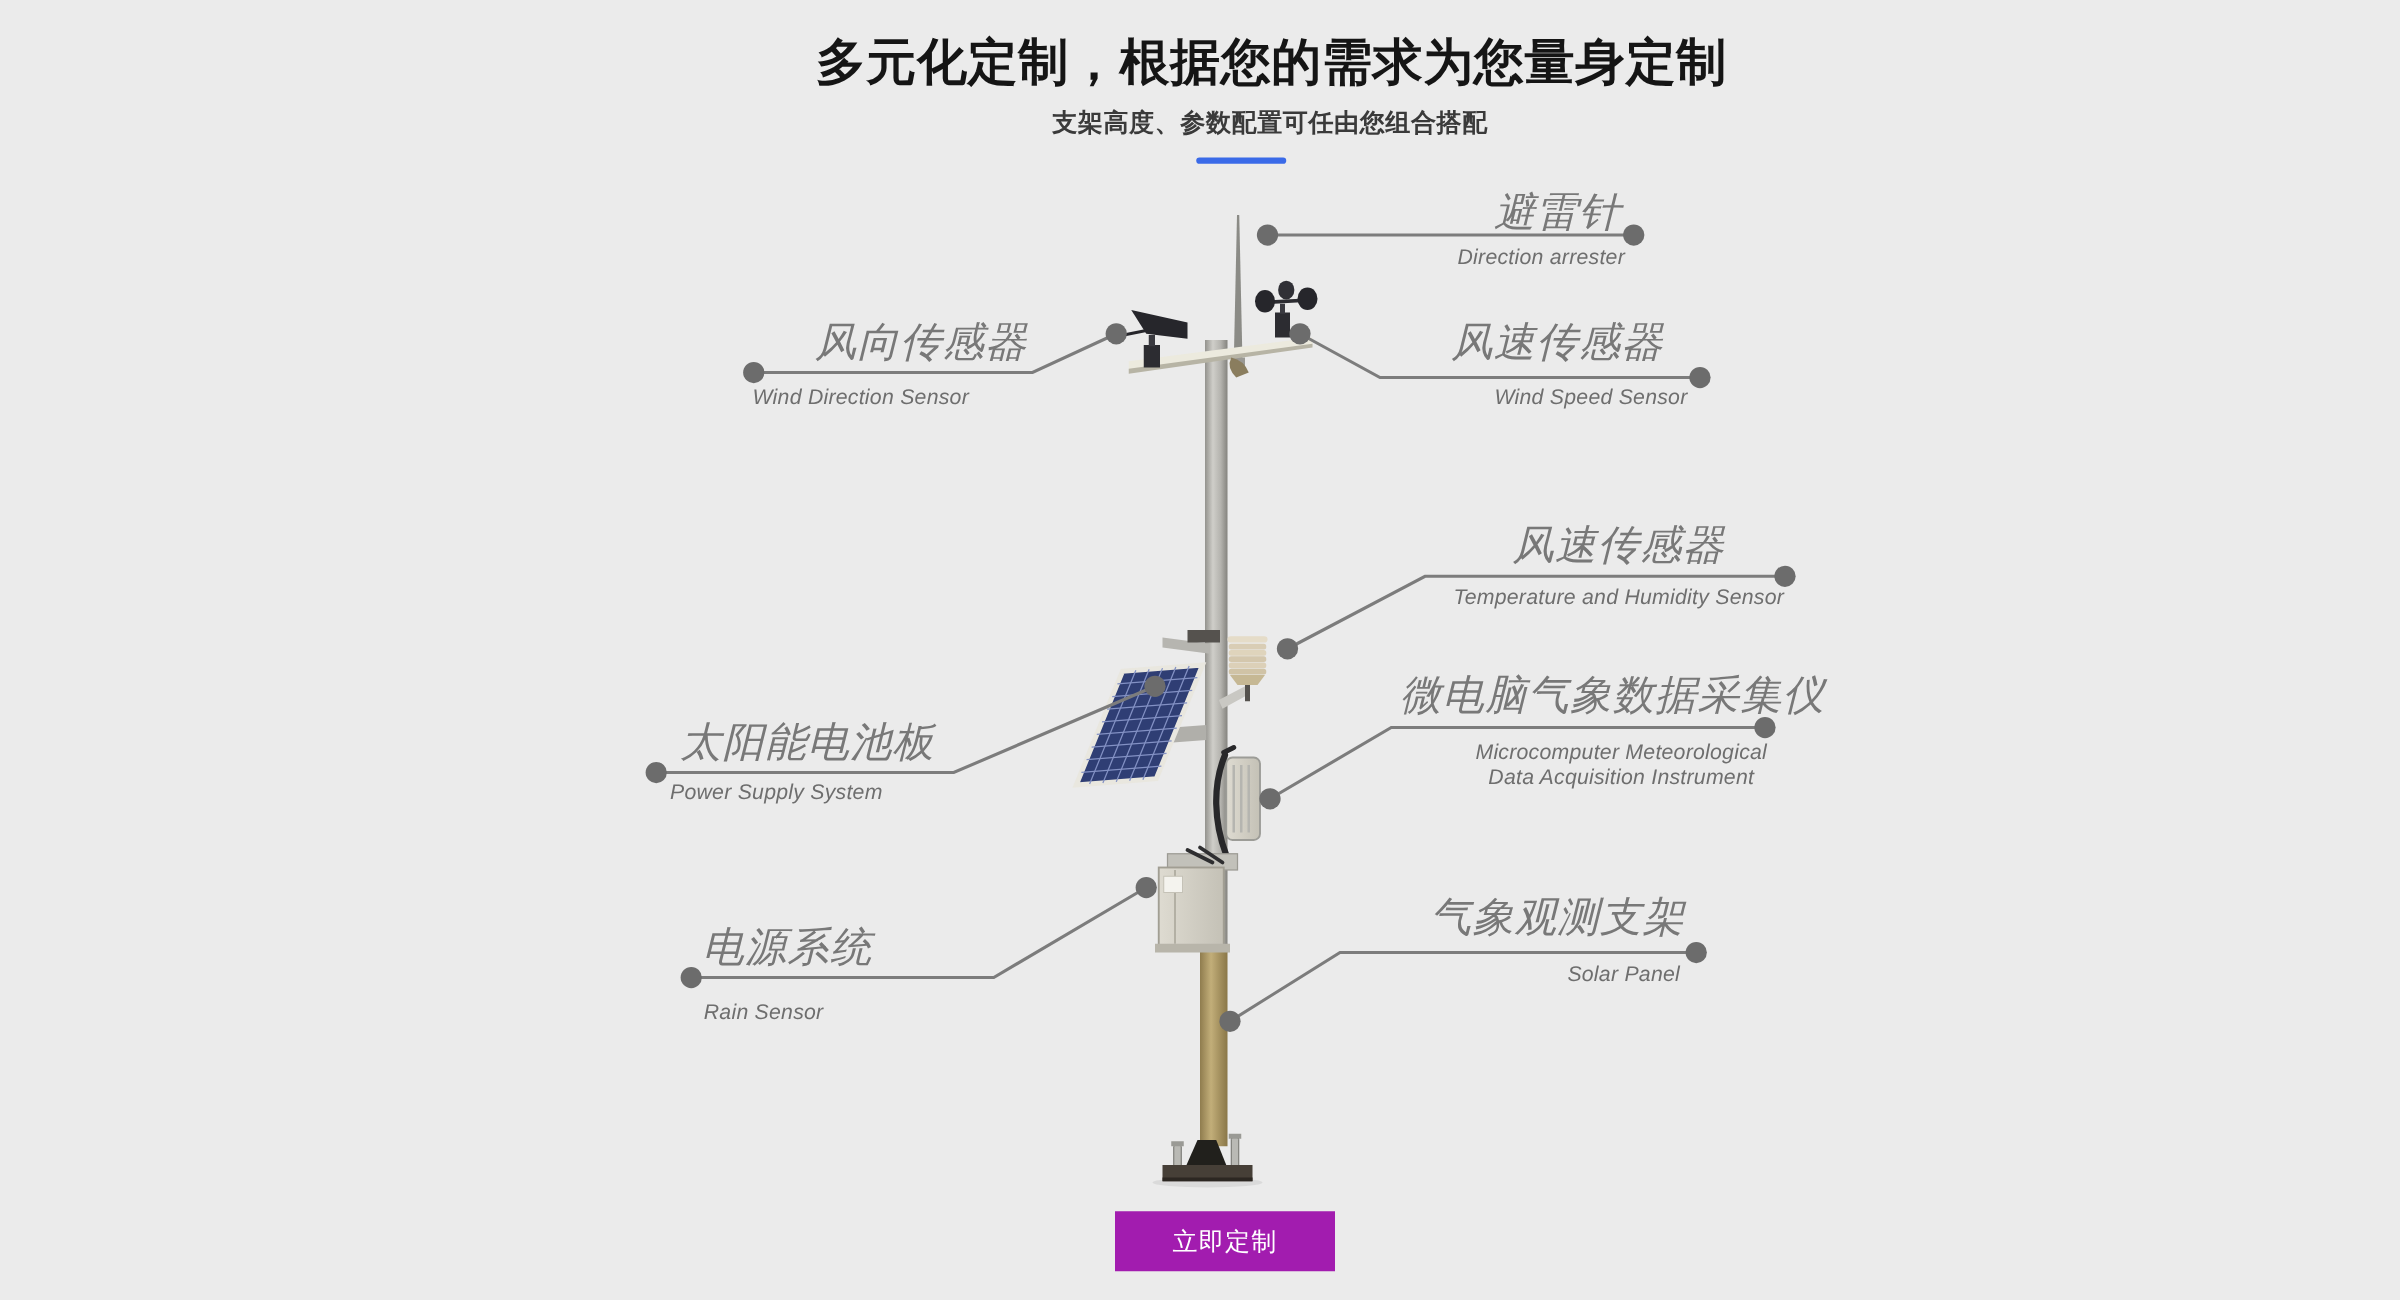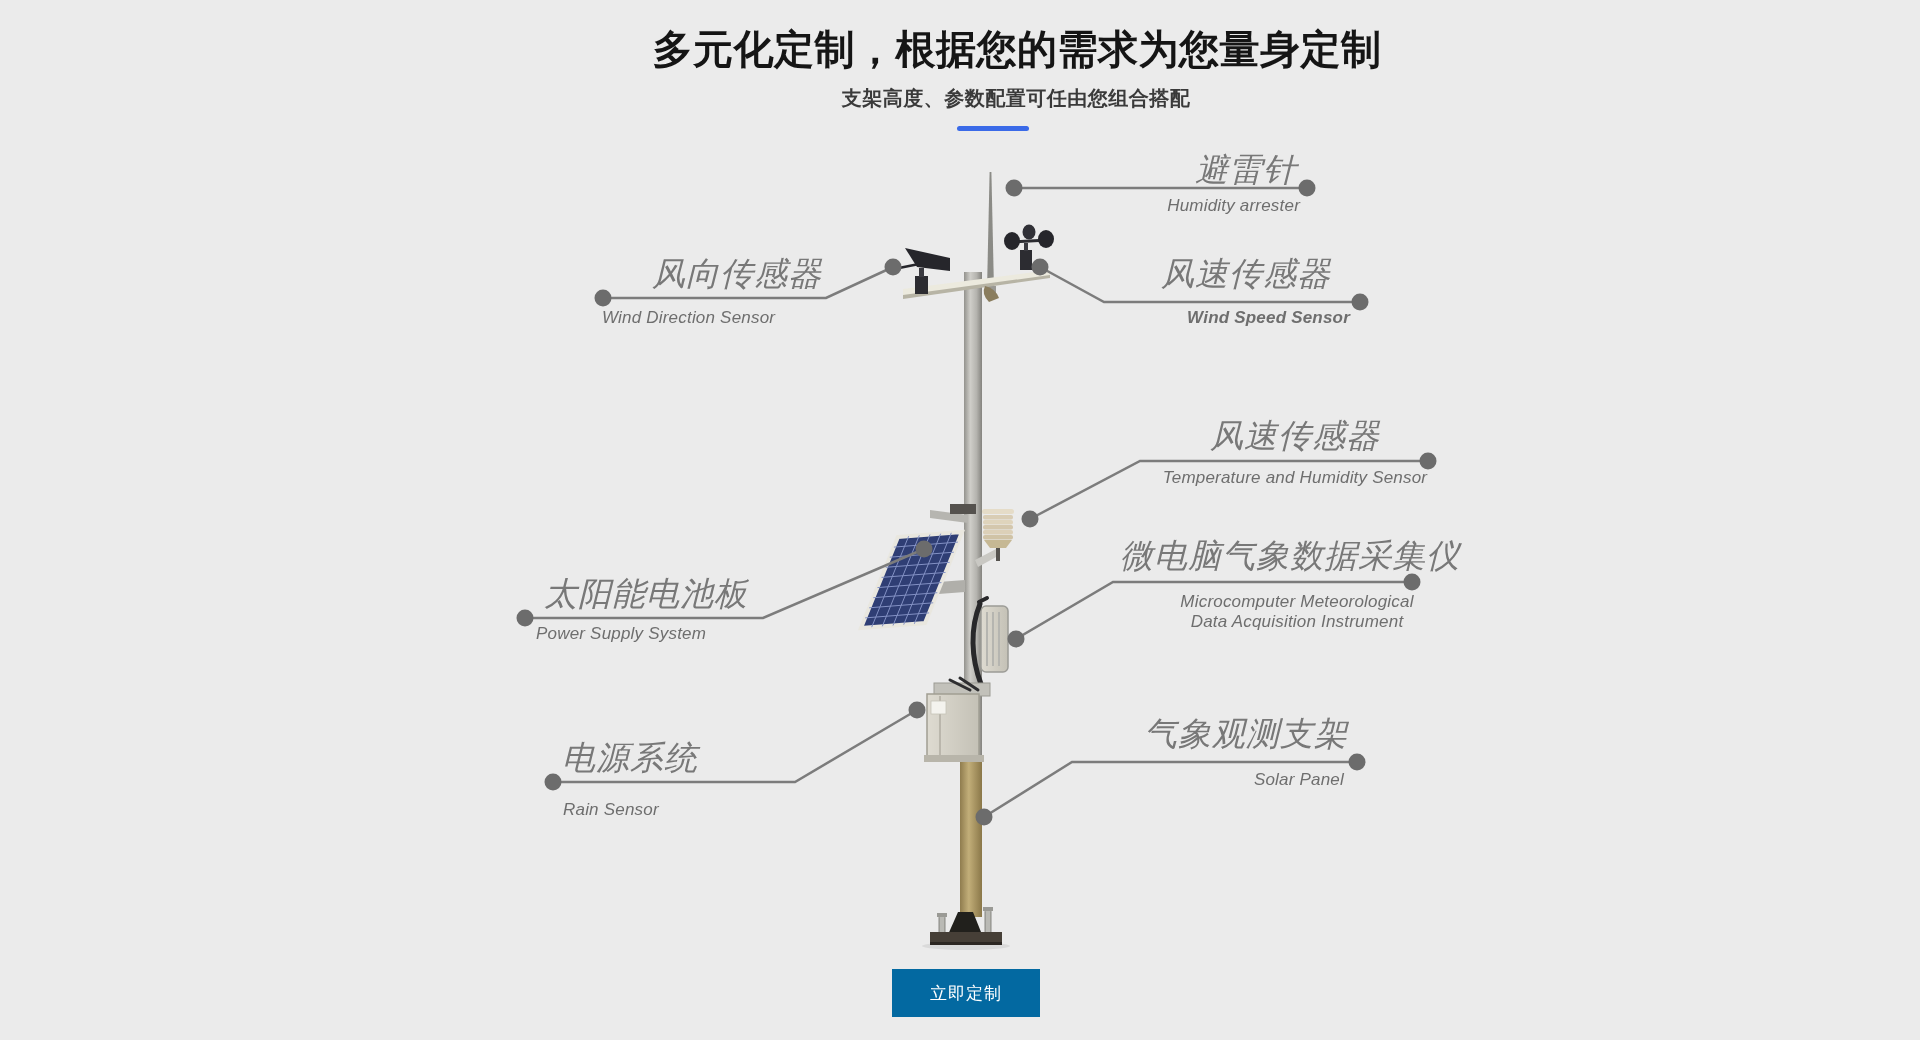--- a/index.html
+++ b/index.html
@@ -31,24 +31,24 @@
     white-space:nowrap;
   }
   .en-label {
     font-size:17px; font-style:italic; color:#6e6e6e; letter-spacing:0.2px;
     white-space:nowrap; line-height:20px;
   }
   .t-right { text-align:right; }
   .t-center { text-align:center; }
 
   .cta-button {
-    left:892px; top:969px; width:148px; height:48px;
-    background:#0369a1; border:none; color:#ffffff;
+    left:892px; top:969px; width:176px; height:48px;
+    background:#a21caf; border:none; color:#ffffff;
     font-family:"Liberation Sans", sans-serif;
-    font-size:17px; letter-spacing:1px; cursor:pointer;
+    font-size:20px; letter-spacing:1px; cursor:pointer;
     display:flex; align-items:center; justify-content:center;
   }
 
   svg.overlay { position:absolute; left:0; top:0; }
 </style>
 </head>
 <body>
 
 <div class="stage">
 
@@ -204,31 +204,31 @@
       <circle cx="1412" cy="582" r="8.5"></circle>
       <circle cx="553" cy="782" r="8.5"></circle>
       <circle cx="917" cy="710" r="8.5"></circle>
       <circle cx="984" cy="817" r="8.5"></circle>
       <circle cx="1357" cy="762" r="8.5"></circle>
     </g>
   </svg>
 
   <div>
     <div class="abs cn-label t-right" style="left:1097px; top:148px; width:200px;">避雷针</div>
-    <div class="abs en-label t-right" style="left:1050px; top:196px; width:250px;">Humidity arrester</div>
+    <div class="abs en-label t-right" style="left:1050px; top:196px; width:250px;">Direction arrester</div>
   </div>
 
   <div>
     <div class="abs cn-label" style="left:652px; top:252px;">风向传感器</div>
     <div class="abs en-label" style="left:602px; top:308px;">Wind Direction Sensor</div>
   </div>
 
   <div>
     <div class="abs cn-label t-right" style="left:1131px; top:252px; width:200px;">风速传感器</div>
-    <div class="abs en-label t-right" style="left:1150px; top:308px; width:200px;font-weight:bold;">Wind Speed Sensor</div>
+    <div class="abs en-label t-right" style="left:1150px; top:308px; width:200px;">Wind Speed Sensor</div>
   </div>
 
   <div>
     <div class="abs cn-label t-center" style="left:1195px; top:414px; width:200px;">风速传感器</div>
     <div class="abs en-label t-center" style="left:1145px; top:468px; width:300px;">Temperature and Humidity Sensor</div>
   </div>
 
   <div>
     <div class="abs cn-label" style="left:544px; top:572px;">太阳能电池板</div>
     <div class="abs en-label" style="left:536px; top:624px;text-align:right;">Power Supply System</div>

